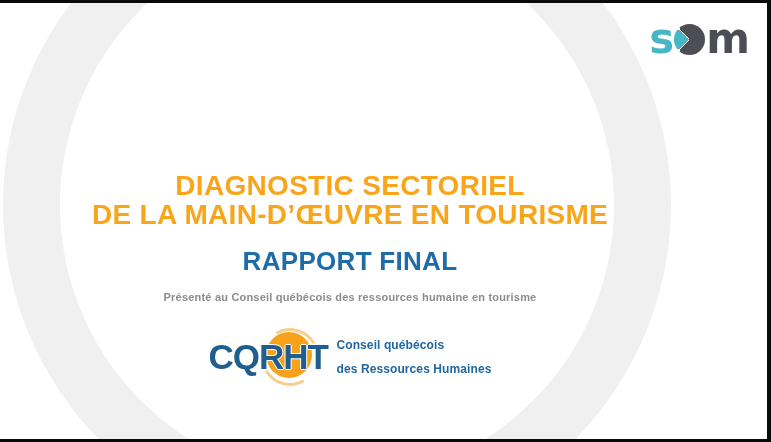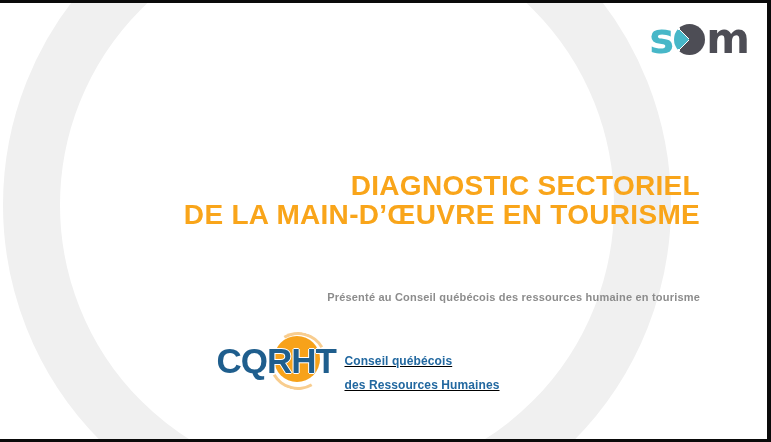--- a/index.html
+++ b/index.html
@@ -50,31 +50,31 @@
     margin: 0 1px 1px 1px;
     background: conic-gradient(
       #4d4d55 0deg 222deg,
       #ffffff 222deg 228deg,
       #47b7c8 228deg 312deg,
       #ffffff 312deg 318deg,
       #4d4d55 318deg 360deg);
   }
 
   
-  .text-col { position: absolute; left: 0; width: 700px; text-align: right; z-index: 2; }
+  .text-col { position: absolute; left: 0; width: 700px; text-align: center; z-index: 2; }
   .title-1 { top: 172px; font-size: 28px; font-weight: 700; color: #f9a51a; line-height: 1; letter-spacing: 0.3px; }
   .title-2 { top: 201px; font-size: 28px; font-weight: 700; color: #f9a51a; line-height: 1; letter-spacing: 0.3px; }
   .subtitle { top: 248px; font-size: 26px; font-weight: 700; color: #1f6ca8; line-height: 1; letter-spacing: 0.3px; }
   .presented { top: 291px; font-size: 11px; font-weight: 700; color: #8c8c8c; line-height: 1.2; letter-spacing: 0.2px; }
 
   
   .cqrht {
     position: absolute; z-index: 2;
-    top: 326px; left: 8px; width: 700px; height: 64px;
-    display: flex; justify-content: center; align-items: flex-end; text-decoration: underline;
+    top: 326px; left: 0; width: 700px; height: 64px;
+    display: flex; justify-content: center; align-items: flex-start;
   }
   .cqrht-mark { position: relative; width: 122px; height: 60px; }
   .cqrht-circle {
     position: absolute; left: 58px; top: 6px;
     width: 46px; height: 46px; border-radius: 50%;
     background: #f7a21a;
   }
   .cqrht-arc {
     position: absolute; left: 53px; top: 2px;
     width: 52px; height: 52px; border-radius: 50%;
@@ -106,20 +106,21 @@
   <div class="frame-bottom"></div>
 
   <div class="som-logo">
     <span class="som-letter som-s">s</span>
     <span class="som-pie"></span>
     <span class="som-letter som-m">m</span>
   </div>
 
   <div class="text-col title-1">DIAGNOSTIC SECTORIEL</div>
   <div class="text-col title-2">DE LA MAIN-D’ŒUVRE EN TOURISME</div>
+  <div class="text-col subtitle">RAPPORT FINAL</div>
   <div class="text-col presented">Présenté au Conseil québécois des ressources humaine en tourisme</div>
 
   <div class="cqrht">
     <div class="cqrht-mark">
       <div class="cqrht-arc"></div>
       <div class="cqrht-circle"></div>
       <div class="cqrht-acronym">CQRHT</div>
     </div>
     <div class="cqrht-words">
       <div class="cqrht-line">Conseil québécois</div>

